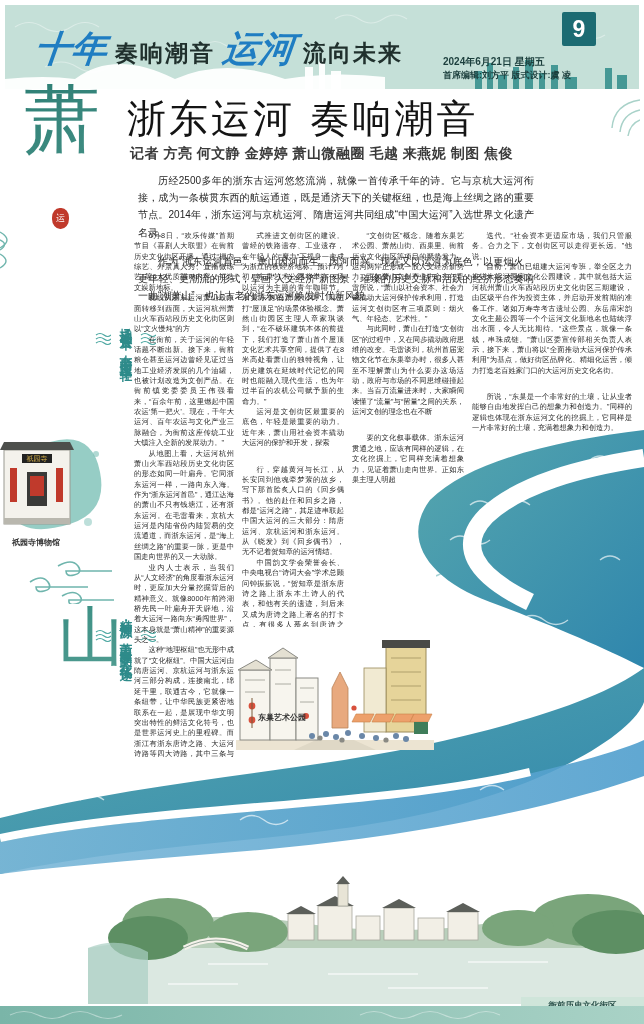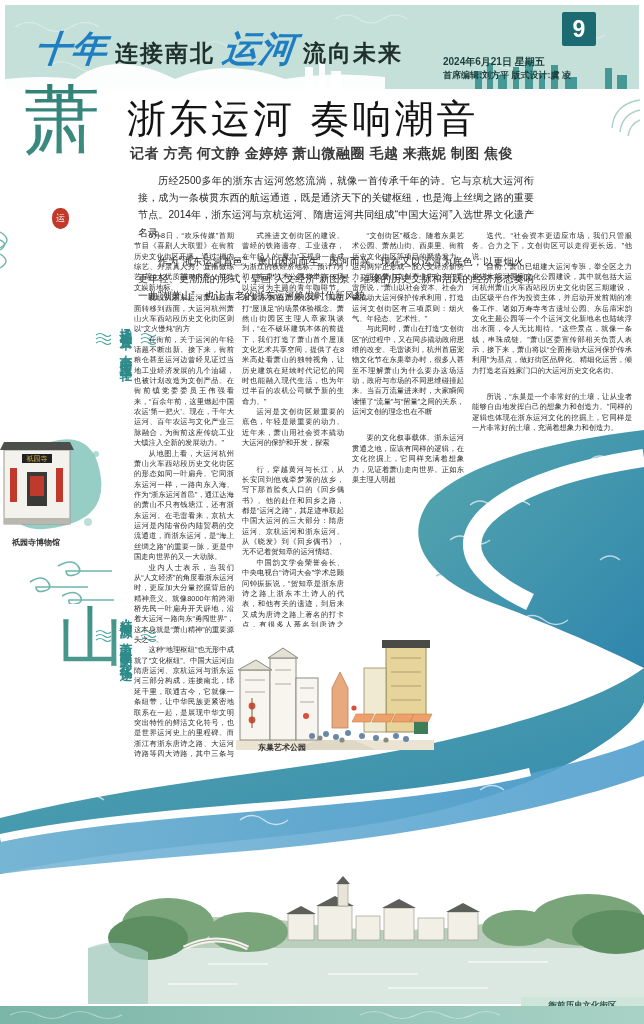--- a/index.html
+++ b/index.html
@@ -45,21 +45,21 @@
   .c1{left:134px;width:100px;height:528px;}
   .c2{left:242px;width:102px;height:396px;}
   .c3{left:352px;width:112px;height:258px;}
   .c4{left:472px;width:160px;height:258px;}
   .sec-gap{margin-top:16px !important;}
   
   .temple{position:absolute;left:0;top:434px;width:102px;height:100px;}
   .cap{position:absolute;font-size:8px;font-weight:bold;color:#333;}
   .cap-temple{left:12px;top:537px;}
   .illus{position:absolute;left:236px;top:628px;width:198px;height:122px;background:#fff;z-index:6;}
-  .cap-illus{left:258px;top:742px;z-index:6;}
+  .cap-illus{left:258px;top:712px;z-index:6;}
   .pano{position:absolute;left:88px;top:828px;width:556px;height:176px;z-index:4;}
   .capband{position:absolute;left:521px;top:997px;width:123px;height:17px;background:#cfe5da;z-index:7;
            display:flex;align-items:center;justify-content:center;font-size:8.5px;font-weight:bold;color:#29504a;}
   
   .waveart{position:absolute;left:0;top:0;width:644px;height:1024px;z-index:5;pointer-events:none;}
   .deco{position:absolute;pointer-events:none;}
   .bstrip{position:absolute;left:0;top:1006px;width:644px;height:18px;z-index:8;
           background:linear-gradient(90deg,#7ab5a8,#a9d2c6);}
   .bstrip svg{display:block;}
 </style>
@@ -93,21 +93,21 @@
         <rect x="520" y="55" width="8" height="29"></rect>
           <rect x="534" y="68" width="6" height="16"></rect>
         <rect x="546" y="60" width="7" height="24"></rect>
           <rect x="600" y="63" width="7" height="21"></rect>
         <rect x="612" y="70" width="10" height="14"></rect>
           <rect x="560" y="72" width="12" height="12"></rect>
       </g>
     </svg>
     <div class="banner">
       <span class="brush">十年</span>
-      <span class="solid">连接南北</span>
+      <span class="solid">奏响潮音</span>
       <span class="brush">运河</span>
       <span class="solid">流向未来</span>
     </div>
     <div class="dateblock">
       <div class="l1">2024年6月21日 星期五</div>
       <div class="l2">首席编辑:刘方平 版式设计:虞 凌</div>
     </div>
     <div class="pagenum">9</div>
     <div class="paper">
       <div class="cn">杭州日报</div>

